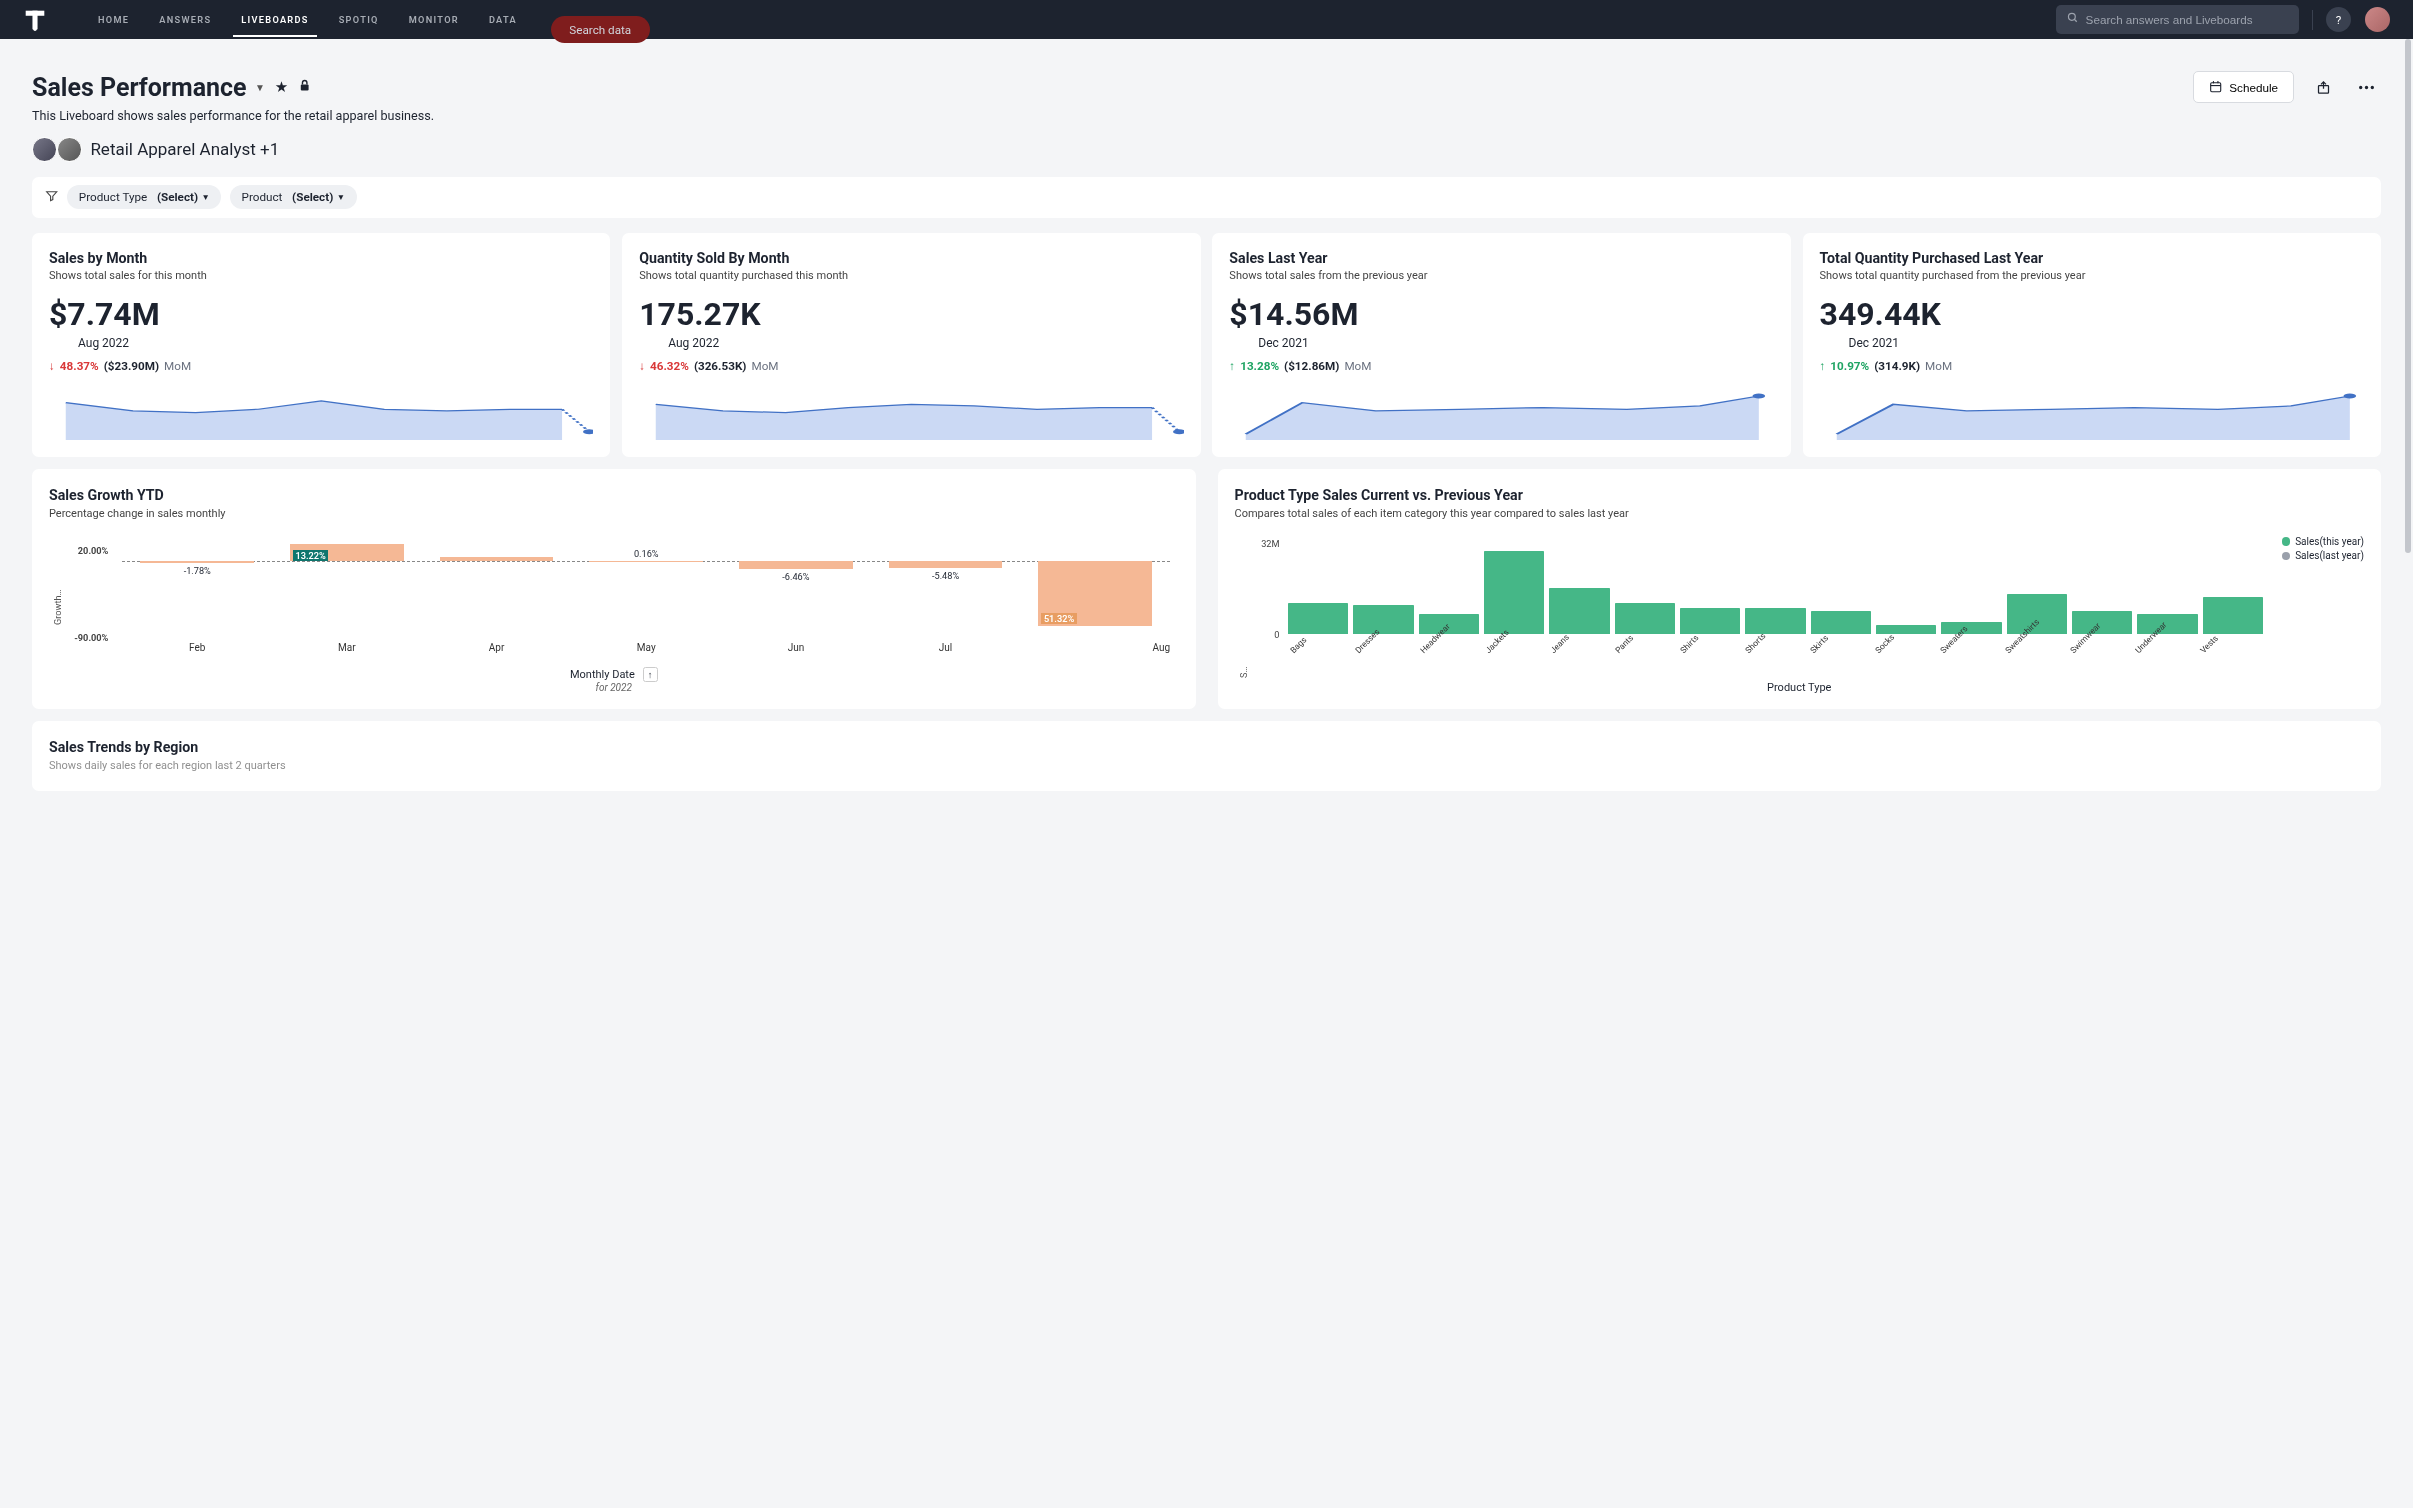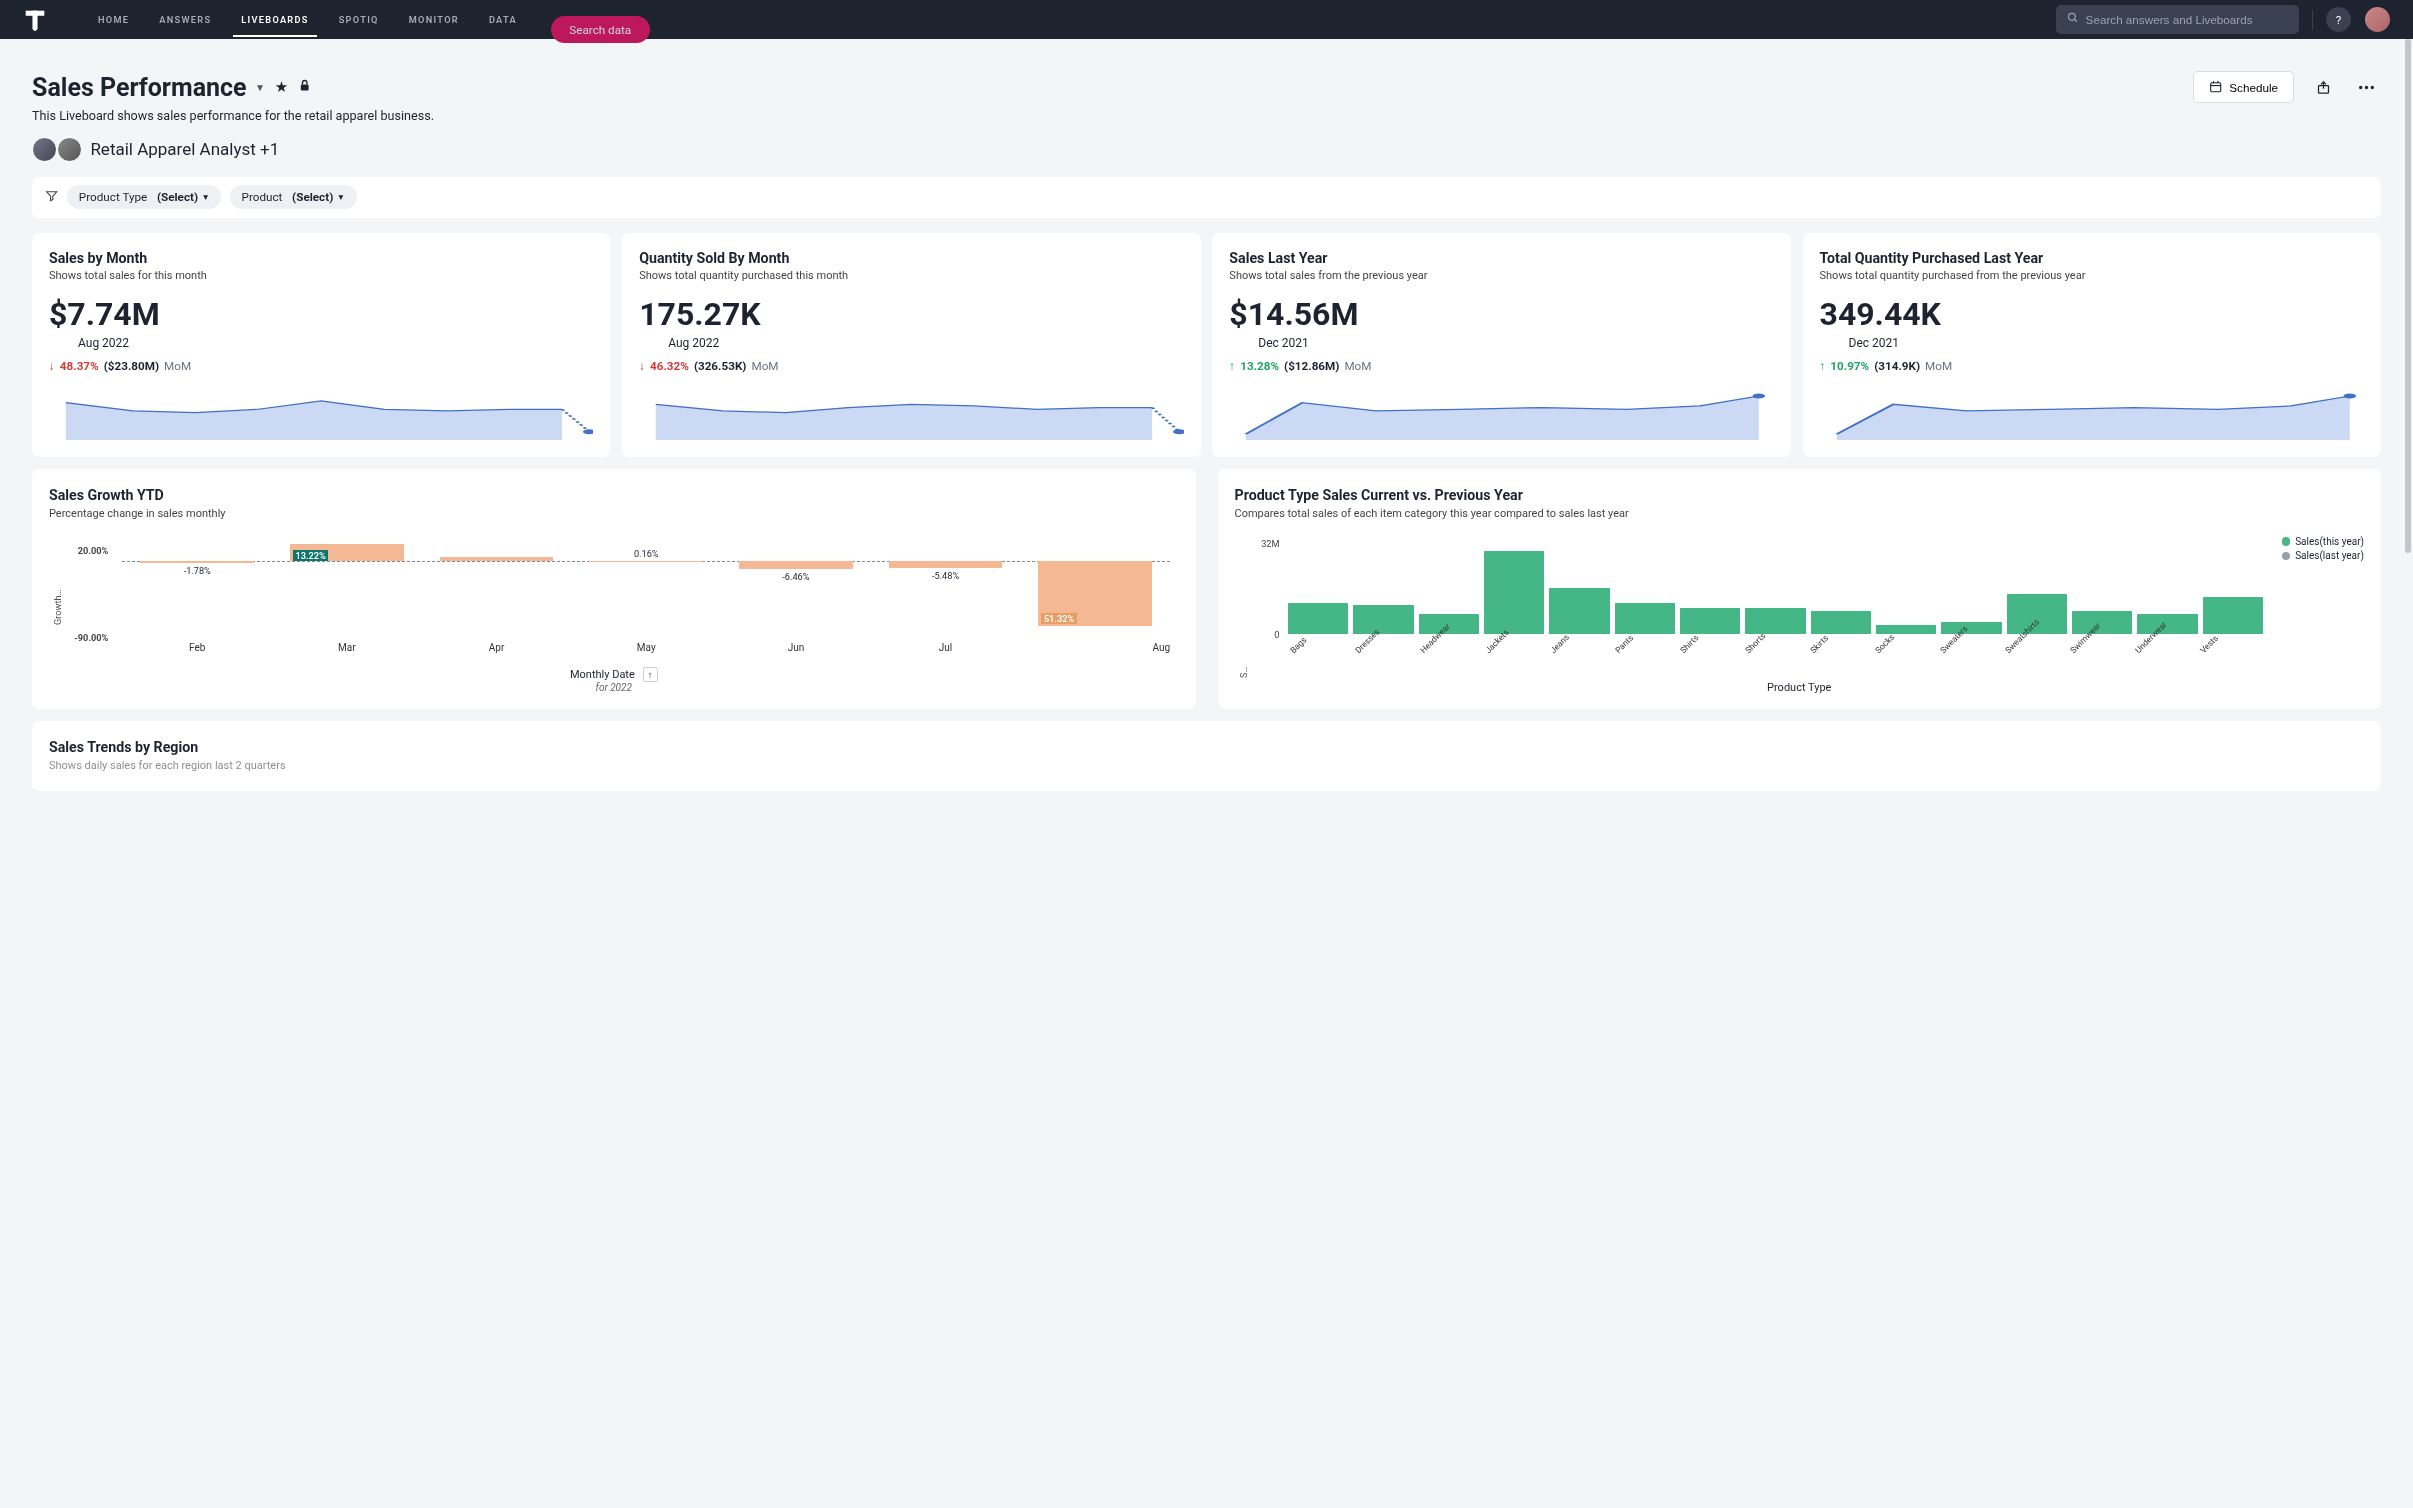--- a/index.html
+++ b/index.html
@@ -5,21 +5,21 @@
 * { box-sizing: border-box; margin: 0; padding: 0; }
 body { font-family: -apple-system, BlinkMacSystemFont, "Segoe UI", Roboto, sans-serif; background: #f4f5f7; color: #1d232f; }
 
 
 .topnav { background: #1d232f; height: 39px; display: flex; align-items: center; padding: 0 23.5px; gap: 17px; }
 .logo { width: 23.5px; height: 23.5px; display:flex; align-items:center; justify-content:center; }
 .nav-items { display: flex; gap: 30px; margin-left: 34px; }
 .nav-item { color: #a7acb4; font-size: 9.2px; letter-spacing: 1.3px; font-weight: 600; cursor:pointer; padding:11.7px 0; position:relative;}
 .nav-item.active { color: #fff; }
 .nav-item.active::after{content:'';position:absolute;bottom:0;left:-8.4px;right:-8.4px;height:1.7px;background:#fff;}
-.search-pill { background:#be185d; border-radius:17px; padding:6.7px 18.4px; color:#d0d4db; font-size:11.7px; margin-left:17px; cursor:pointer;margin-top:20px;}
+.search-pill { background:#7f1d1d; border-radius:17px; padding:6.7px 18.4px; color:#d0d4db; font-size:11.7px; margin-left:17px; cursor:pointer;margin-top:20px;}
 .topnav-right { margin-left:auto; display:flex; align-items:center; gap:13.4px;}
 .search-box { background:#3a4150; border-radius:5px; padding:6.7px 11.7px; display:flex; align-items:center; gap:6.7px; width:243px;}
 .search-box input { background:transparent; border:none; outline:none; color:#d0d4db; font-size:11.7px; width:100%;}
 .search-box input::placeholder{color:#9ca2ad;}
 .divider-v { width:0.8px; height:20px; background:#3a4150;}
 .help-btn { width:25px; height:25px; border-radius:50%; background:#3a4150; color:#fff; display:flex; align-items:center; justify-content:center; font-size:11.7px; cursor:pointer;}
 .avatar { width:25px; height:25px; border-radius:50%; background:linear-gradient(135deg,#c88,#a66); cursor:pointer;}
 
 
 .page { padding: 32px 32px; }
@@ -194,21 +194,21 @@
   <div class="grid4">
 
     <div class="card">
       <div class="card-title">Sales by Month</div>
       <div class="card-sub">Shows total sales for this month</div>
       <div class="big-value">$7.74M</div>
       <div class="period">Aug 2022</div>
       <div class="delta neg">
         <span class="arrow">↓</span>
         <span class="pct">48.37%</span>
-        <span class="paren">($23.80M)</span>
+        <span class="paren">($23.90M)</span>
         <span class="mom">MoM</span>
       </div>
       <div class="sparkline">
         <svg class="spark-area" viewBox="0 0 260 65" preserveAspectRatio="none">
           <path d="M8,20 L40,30 L70,32 L100,28 L130,18 L160,28 L190,30 L220,28 L245,28 L245,65 L8,65 Z" fill="#cbd9f4"></path>
           <path d="M8,20 L40,30 L70,32 L100,28 L130,18 L160,28 L190,30 L220,28 L245,28" fill="none" stroke="#4171c5" stroke-width="1.5"></path>
           <path d="M245,28 L258,55" stroke="#4171c5" stroke-width="1.5" stroke-dasharray="2,2" fill="none"></path>
           <circle cx="258" cy="55" r="3" fill="#4171c5"></circle>
         </svg>
       </div>

